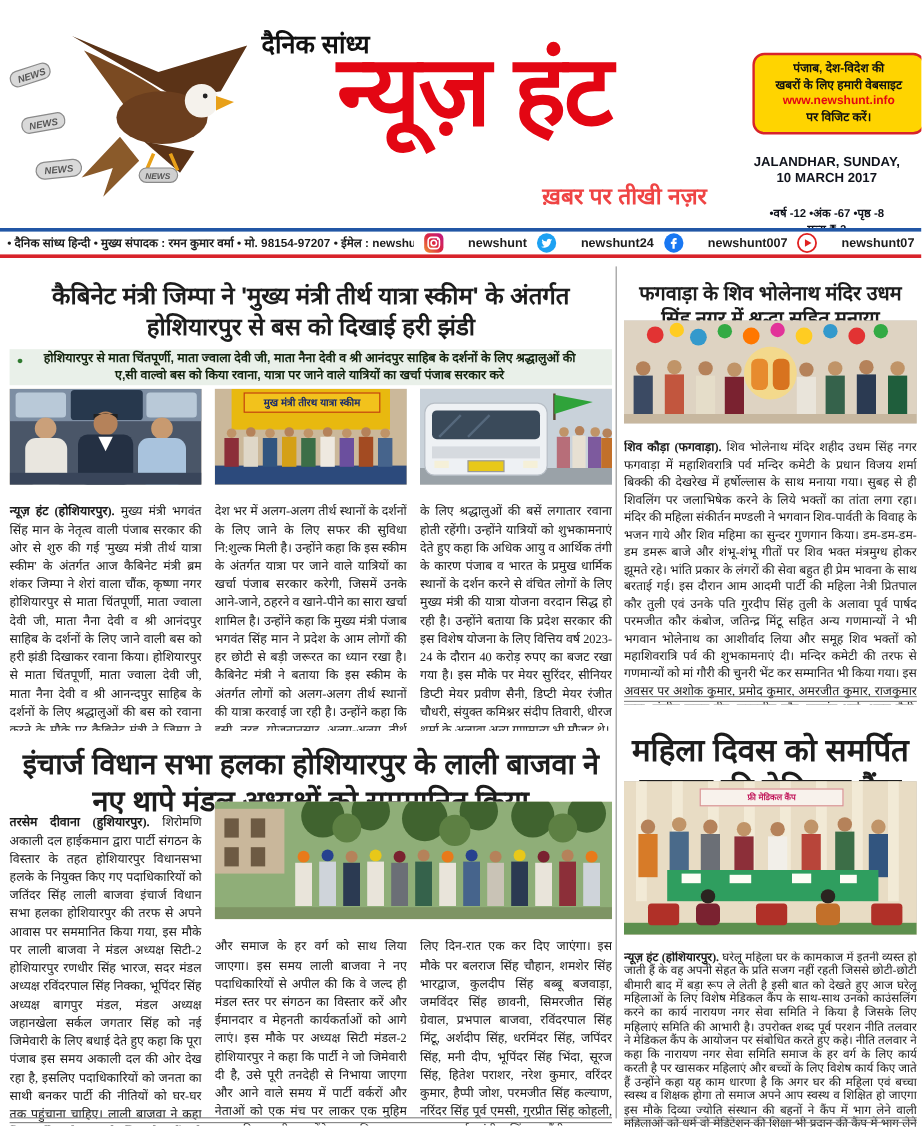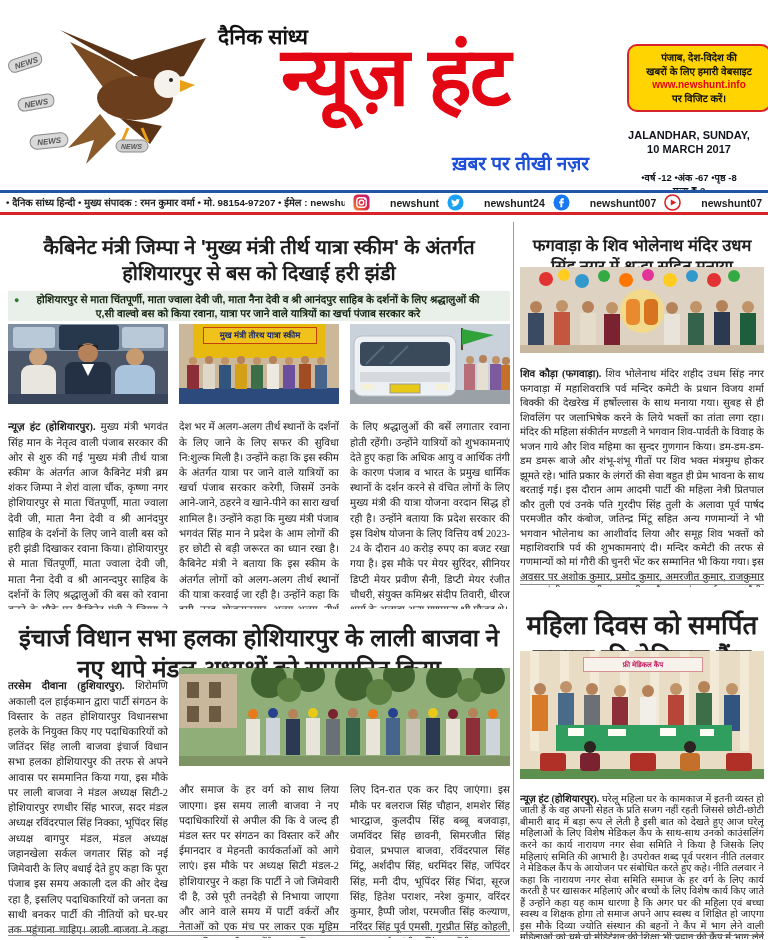--- a/index.html
+++ b/index.html
@@ -6,21 +6,21 @@
   #page{position:relative;width:768px;height:940px;background:#fff;overflow:hidden;
         font-family:"Liberation Serif","DejaVu Serif",serif;color:#1c1c1c;}
   .abs{position:absolute;}
   .sans{font-family:"Liberation Sans","DejaVu Sans",sans-serif;}
 
   
   #eagle{left:0px;top:22px;width:210px;height:160px;}
   #tagline-top{left:218px;top:22px;font-size:21px;font-weight:800;color:#111;}
   #title{left:180px;top:30px;width:430px;text-align:center;font-size:82px;line-height:1.15;
          font-weight:700;color:#e30613;letter-spacing:-2px;}
-  #tagline-bottom{left:428px;top:150px;width:185px;text-align:center;font-size:19px;font-weight:800;color:#1d4ed8;}
+  #tagline-bottom{left:428px;top:150px;width:185px;text-align:center;font-size:19px;font-weight:800;color:#ef4444;}
   #webbox{left:627px;top:44px;width:136px;background:#ffd400;border:2px solid #d8232a;border-radius:10px;
           text-align:center;font-size:10px;font-weight:700;color:#111;padding:5px 2px;line-height:1.35;}
   #webbox .url{color:#e30613;display:block;}
   #edition{left:612px;top:128px;width:154px;text-align:center;color:#10131c;}
   #edition .l1,#edition .l2{font-size:11px;font-weight:800;line-height:1.3;}
   #edition .l3{font-size:9.5px;font-weight:700;margin-top:14px;}
   #edition .l4{font-size:9.5px;font-weight:700;}
 
   
   #infobar{left:0;top:190px;width:768px;height:25px;border-top:3px solid #2156a5;border-bottom:3px solid #d8232a;

